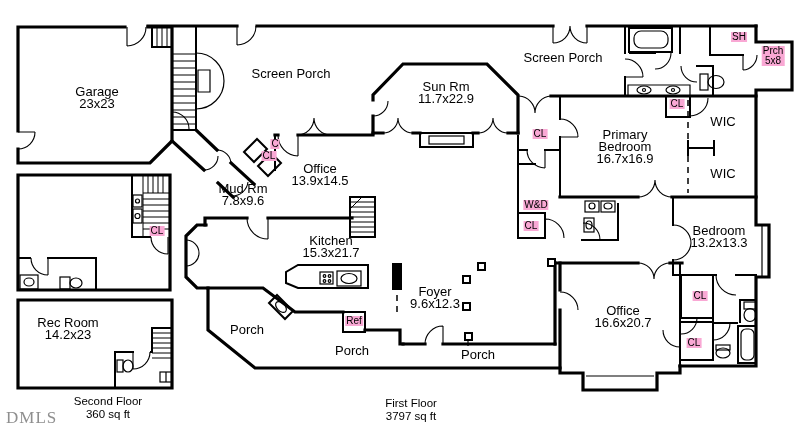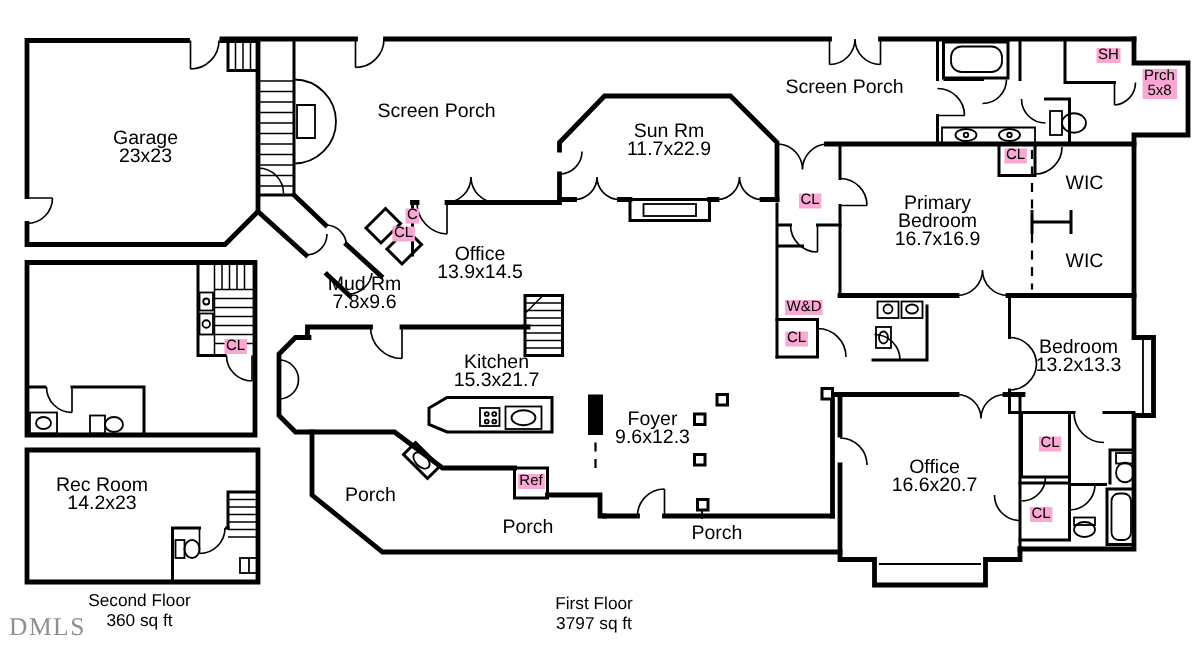--- a/index.html
+++ b/index.html
@@ -3,21 +3,21 @@
 <meta charset="utf-8">
 <title>Floor Plan</title>
 <style>
   html,body{margin:0;padding:0;background:#fff;}
   .canvas{position:relative;width:800px;height:443px;background:#fff;overflow:hidden;
           font-family:"Liberation Sans",sans-serif;color:#000;}
   .canvas svg{position:absolute;left:0;top:0;}
   .lbl{position:absolute;transform:translate(-50%,-50%);text-align:center;
        font-size:13px;line-height:12px;white-space:nowrap;}
   .sm{font-size:10px;line-height:10px;background:#f9a8d4;padding:0 1px;}
-  .ttl{font-size:11.5px;line-height:13px;}
+  .ttl{font-size:11.5px;line-height:13px;margin-left:15px;}
   .wm{position:absolute;transform:none;font-family:"Liberation Serif",serif;
       font-size:17px;color:#8f8f8f;letter-spacing:1px;text-align:center;}
 </style>
 </head>
 <body>
 
 <div class="canvas">
 
   <svg width="800" height="443" viewBox="0 0 800 443">
 
@@ -245,21 +245,21 @@
 
   <div class="lbl sm" style="left:536px;top:205px">W&amp;D</div>
   <div class="lbl sm" style="left:531px;top:226px">CL</div>
 
 
   <div class="lbl" style="left:331px;top:247px">
     <div>Kitchen</div>
     <div>15.3x21.7</div>
   </div>
 
-  <div class="lbl" style="left:435px;top:285px">
+  <div class="lbl" style="left:435px;top:298px">
     <div>Foyer</div>
     <div>9.6x12.3</div>
   </div>
 
 
   <div class="lbl sm" style="left:354px;top:321px">Ref</div>
 
   <div class="lbl" style="left:247px;top:330px">Porch</div>
   <div class="lbl" style="left:352px;top:351px">Porch</div>
   <div class="lbl" style="left:478px;top:355px">Porch</div>

